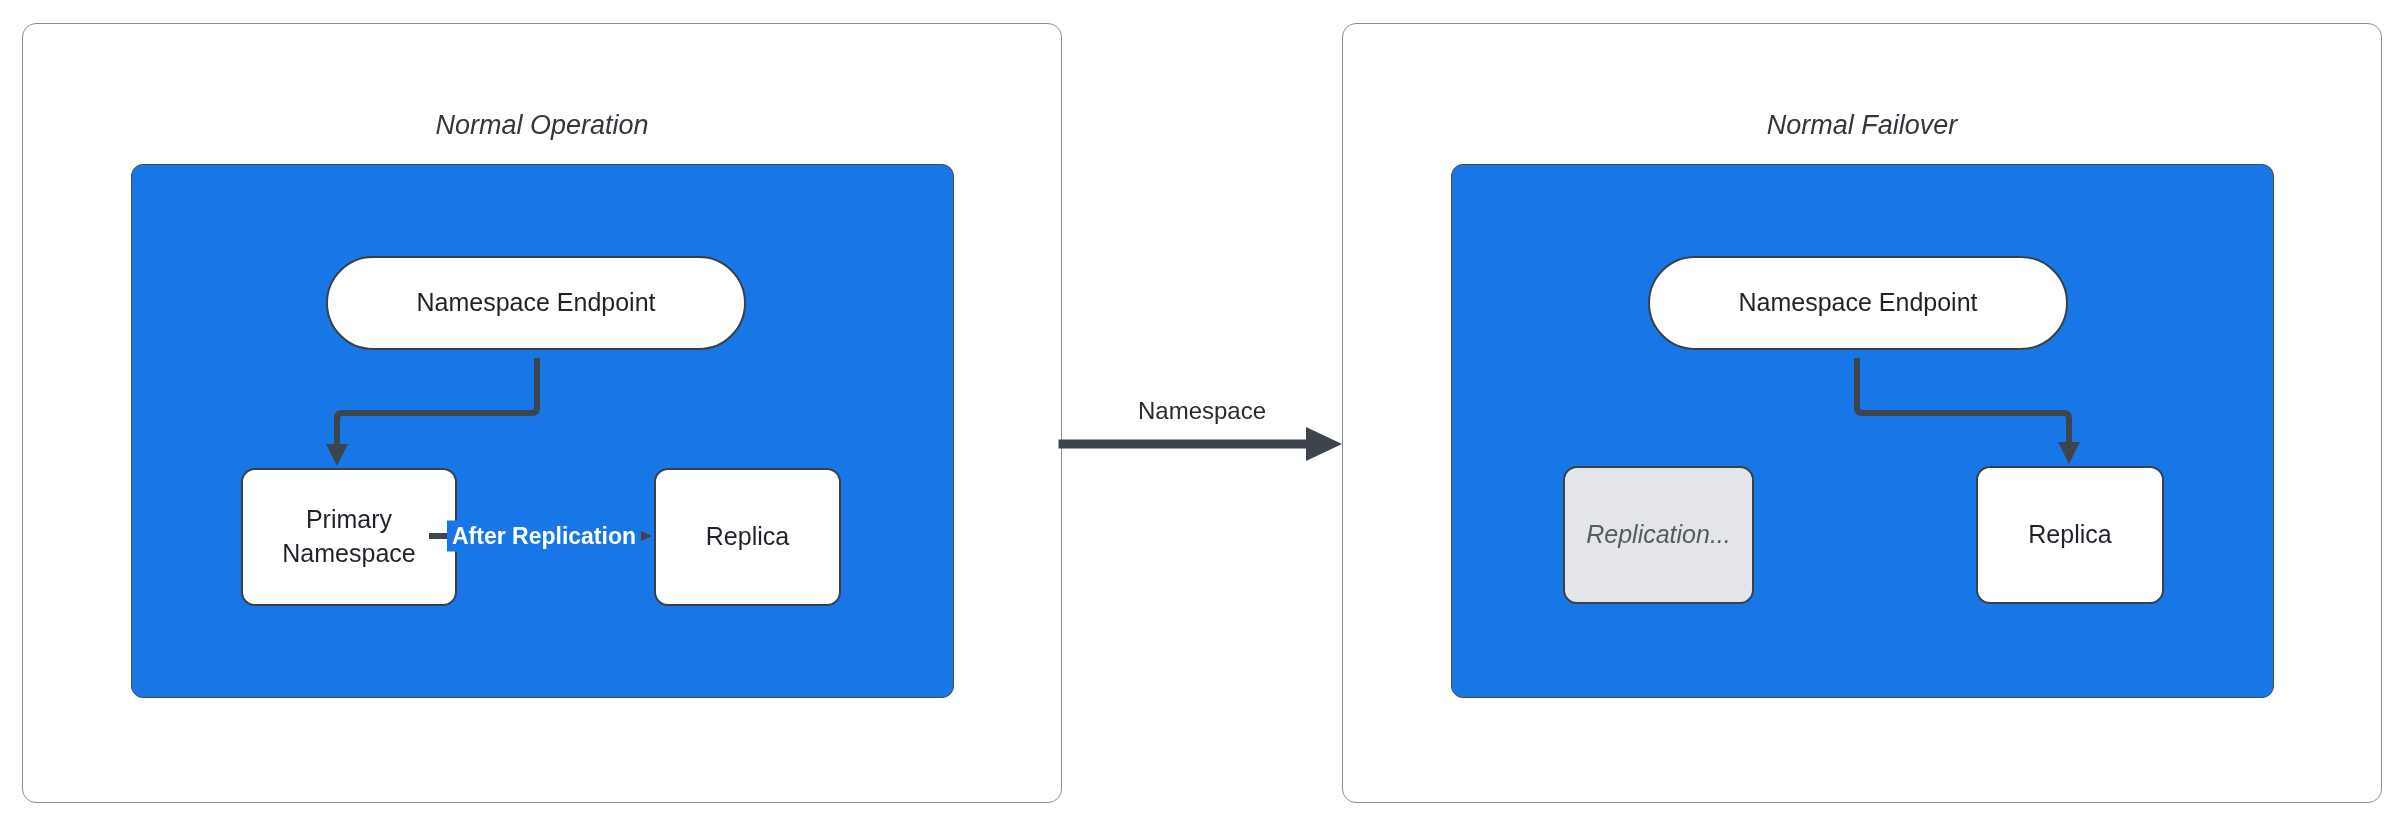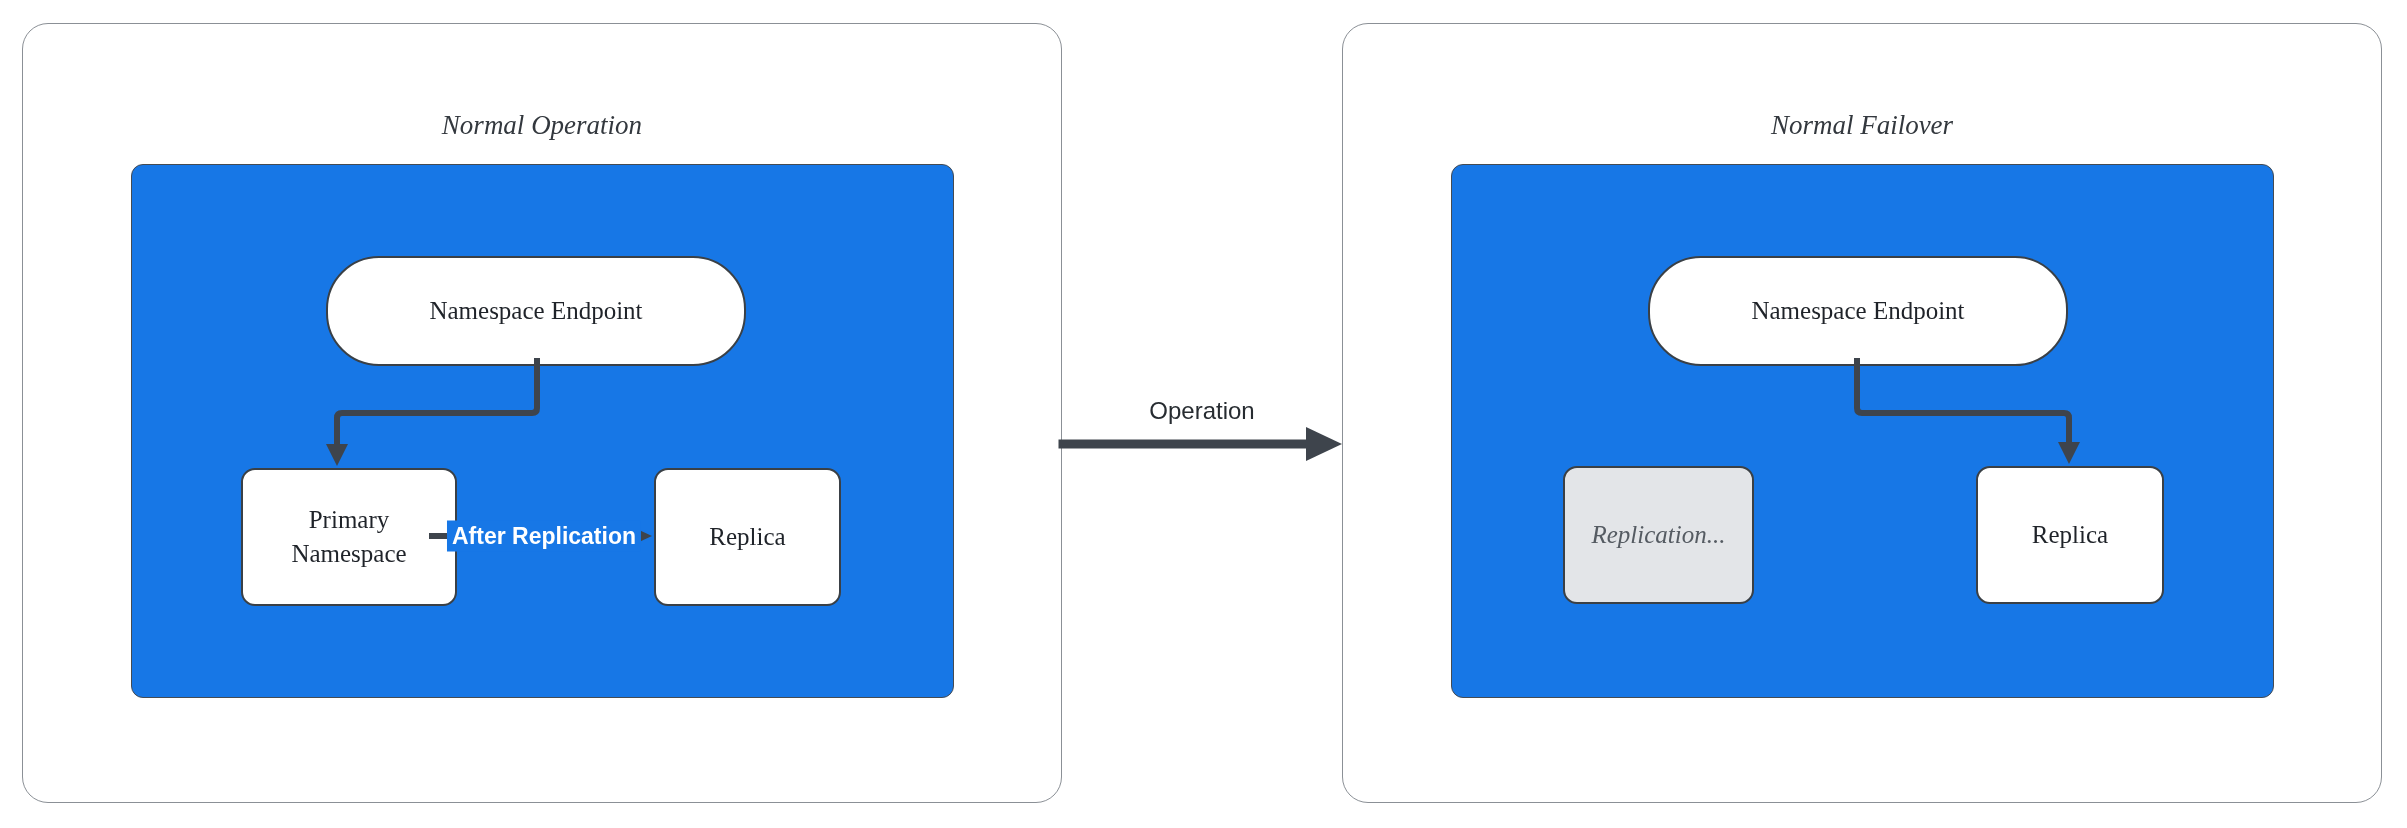--- a/index.html
+++ b/index.html
@@ -23,24 +23,23 @@
     background: var(--canvasBg);
     font-family: "Liberation Sans", sans-serif;
     overflow: hidden;
   }
   .panel {
     position: absolute;
     top: 23px;
     width: 1040px;
     height: 780px;
     border: 1.5px solid var(--panelBorder);
-    border-radius: 26px;
+    border-radius: 14px;
     background: var(--canvasBg);
     z-index: 1;
-    font-family: Liberation Serif, serif;
   }
   .panel.left  { left: 22px; }
   .panel.right { left: 1342px; }
   .panel-title {
     position: absolute;
     top: 86px;
     left: 0;
     width: 100%;
     margin: 0;
     text-align: center;
@@ -66,21 +65,21 @@
     justify-content: center;
     text-align: center;
     background: #FFFFFF;
     border: 2px solid var(--nodeBorder);
     color: var(--nodeText);
     font-size: 25px;
     line-height: 1.35;
   }
   .node.pill {
     width: 420px;
-    height: 110px;
+    height: 94px;
     top: 232px;
     border-radius: 53px;
   }
   .panel.left  .node.pill { left: 303px; }
   .panel.right .node.pill { left: 305px; }
   .node.box {
     width: 216px;
     height: 138px;
     border-radius: 14px;
     padding: 8px;
@@ -174,15 +173,15 @@
     <polygon points="626,524 626,548 652,536"></polygon>
 
     <path class="thick" d="M1063,444 L1308,444"></path>
     <polygon points="1306,427 1306,461 1342,444"></polygon>
 
     <path d="M1857,361 L1857,408 Q1857,413 1862,413 L2064,413 Q2069,413 2069,418 L2069,444"></path>
     <polygon points="2058,442 2080,442 2069,464"></polygon>
   </svg>
 
   <div class="edge-label replication">After Replication</div>
-  <div class="edge-label failover">Operation</div>
+  <div class="edge-label failover">Namespace</div>
 
 </div>
 
 </body></html>

